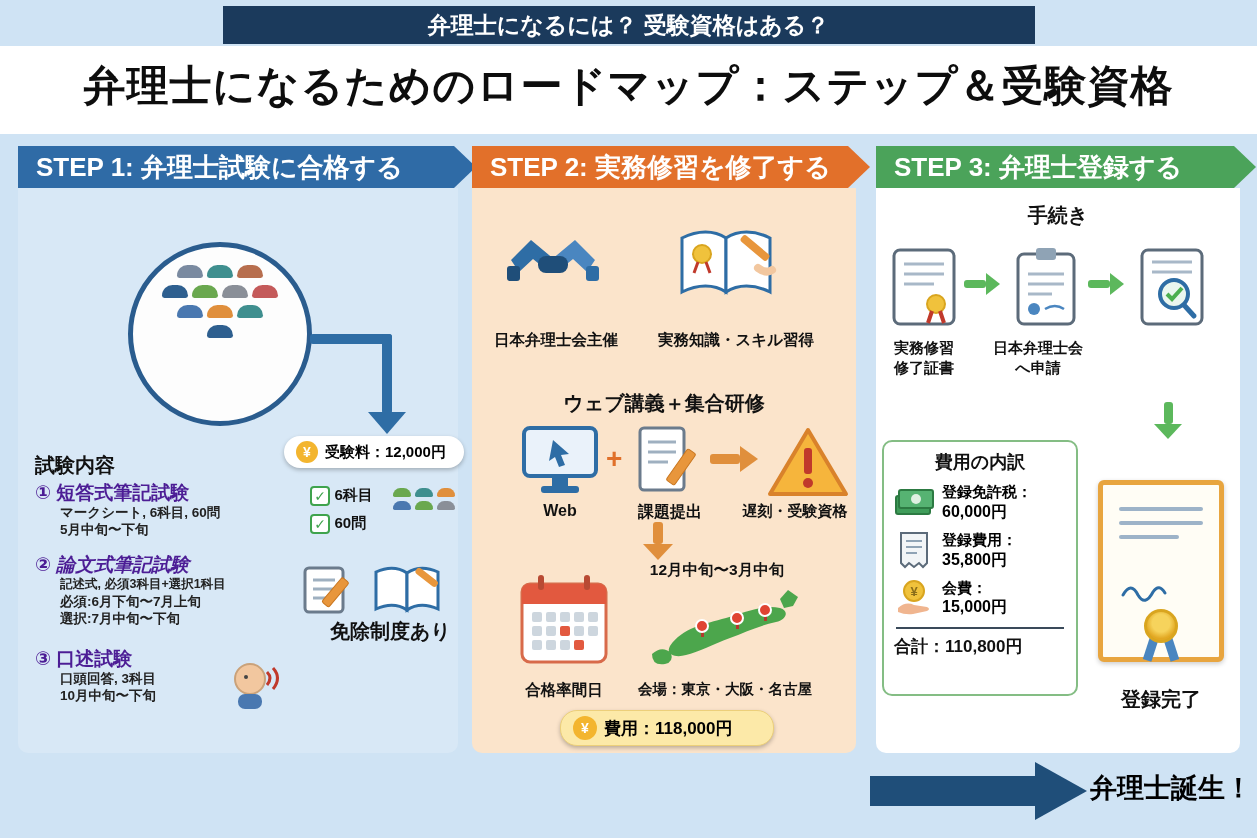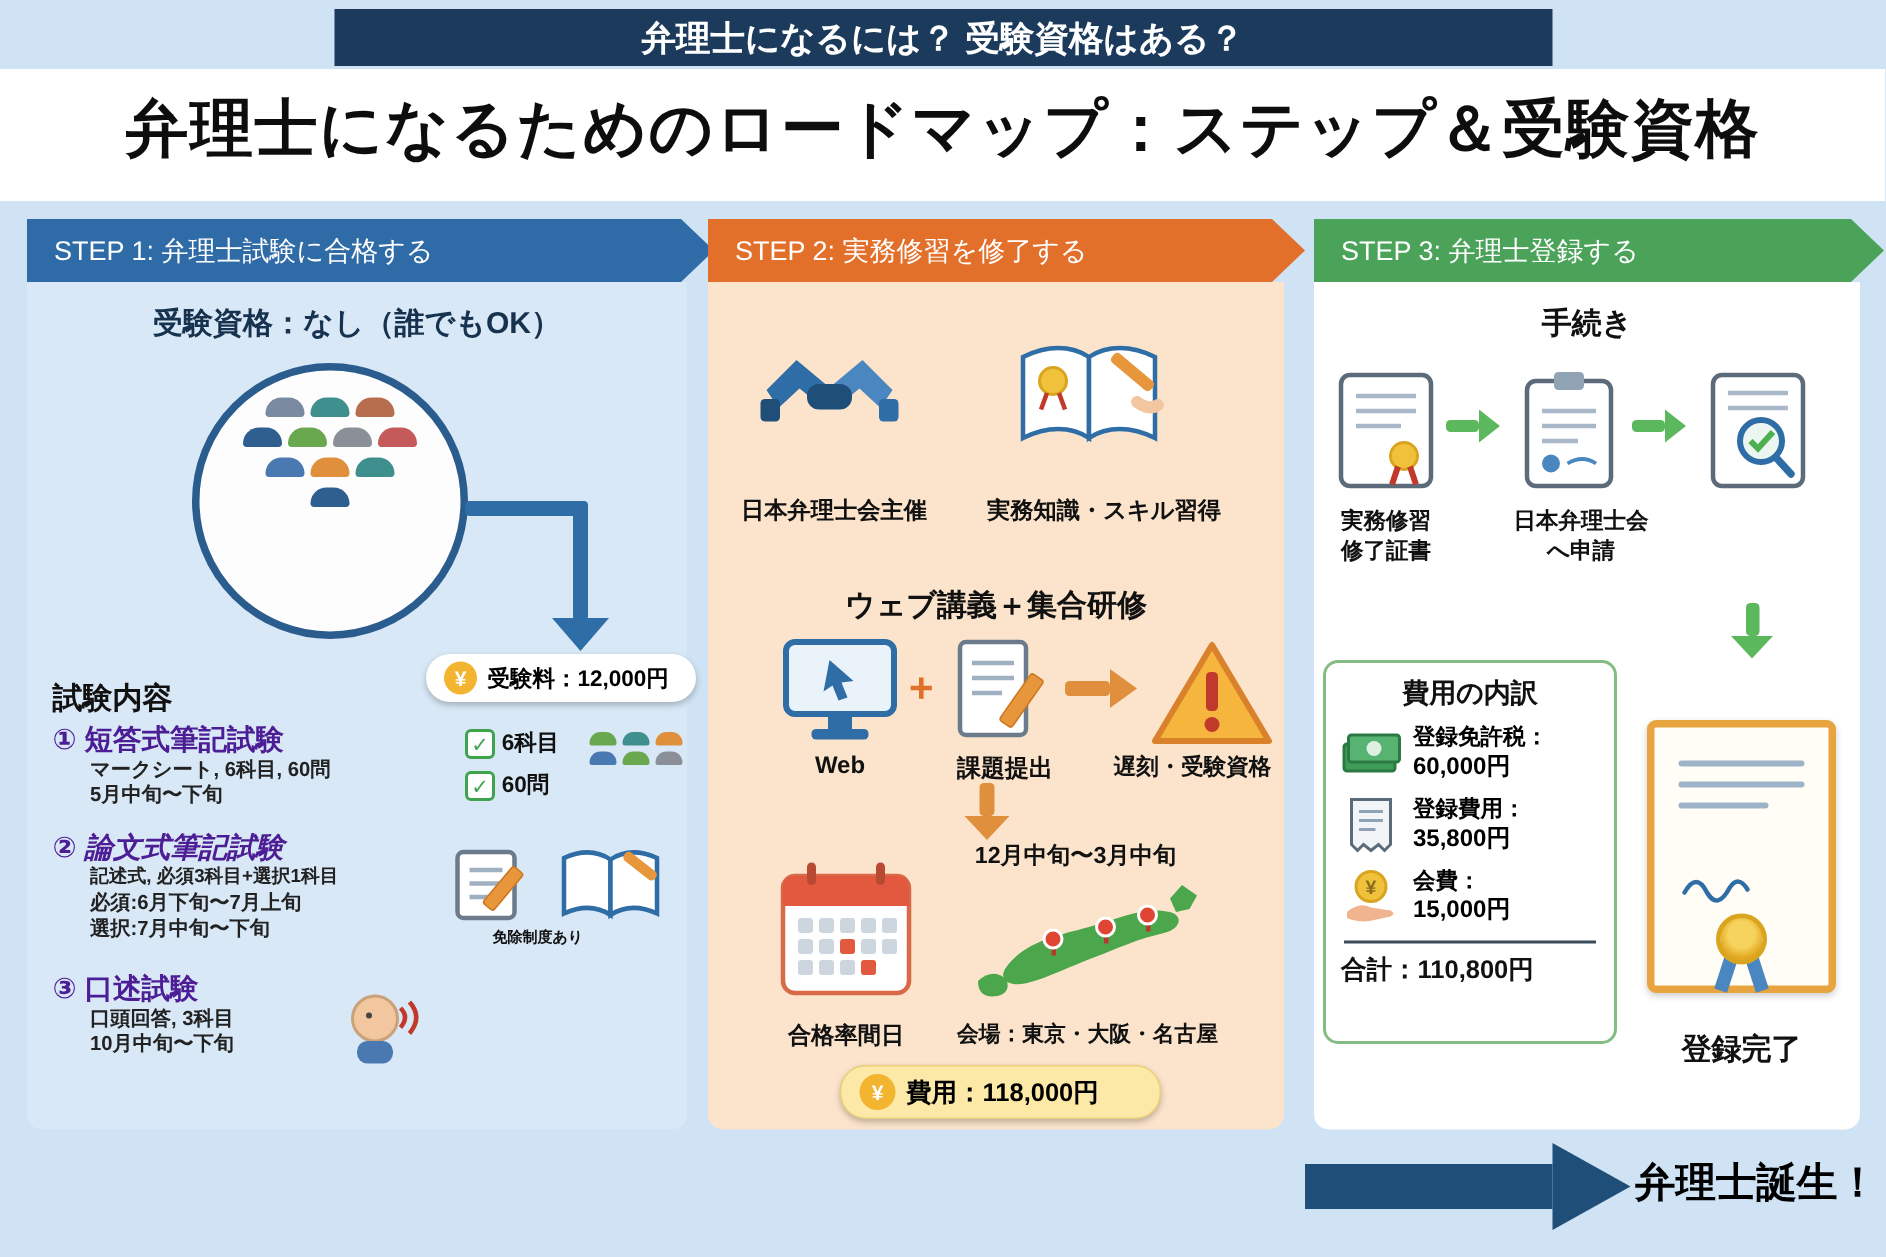--- a/index.html
+++ b/index.html
@@ -10,21 +10,21 @@
   .nowrap { white-space:nowrap; }
 
   
   .white-band { position:absolute; left:0; top:46px; width:1257px; height:88px; background:#ffffff; }
   .banner { position:absolute; top:6px; left:50%; transform:translateX(-50%); width:812px; height:38px;
             background:#1b3a5c; color:#fff; font-weight:800; font-size:23px; line-height:38px; text-align:center; }
   .main-title { position:absolute; top:58px; left:0; width:1257px; text-align:center;
                 font-size:42px; font-weight:900; color:#0d0d0d; letter-spacing:1px; }
 
   
-  .step-header { position:absolute; top:146px; height:42px; color:#fff; font-weight:400; font-size:18px;
+  .step-header { position:absolute; top:146px; height:42px; color:#fff; font-weight:700; font-size:26px;
                  line-height:42px; padding-left:18px;
                  clip-path: polygon(0 0, calc(100% - 22px) 0, 100% 50%, calc(100% - 22px) 100%, 0 100%); }
   .h1 { left:18px;  width:458px; background:#2f6ba6; }
   .h2 { left:472px; width:398px; background:#e2702a; }
   .h3 { left:876px; width:380px; background:#4ba35a; }
 
   
   .col-body { position:absolute; top:188px; height:565px; border-radius:0 0 10px 10px; }
   .b1 { left:18px;  width:440px; background:#d8e8f6; }
   .b2 { left:472px; width:384px; background:#fbe4cb; }
@@ -99,21 +99,20 @@
   <div class="white-band"></div>
   <div class="banner">弁理士になるには？ 受験資格はある？</div>
   <div class="main-title">弁理士になるためのロードマップ：ステップ＆受験資格</div>
 
   <div class="step-header h1">STEP 1: 弁理士試験に合格する</div>
   <div class="step-header h2">STEP 2: 実務修習を修了する</div>
   <div class="step-header h3">STEP 3: 弁理士登録する</div>
 
   <div class="col-body b1">
 
-    <div class="abs caption center" style="left:0;top:14px;width:440px;font-size:20px;color:#16324f;">受験資格：なし（誰でもOK）</div>
 
     <div class="people-circle">
       <div class="p-row">
         <span class="person"><span class="p-head"></span><span class="p-body" style="background:#7a8aa0;display:block;"></span></span>
         <span class="person"><span class="p-head"></span><span class="p-body" style="background:#3f8f8f;display:block;"></span></span>
         <span class="person"><span class="p-head"></span><span class="p-body" style="background:#b76e4e;display:block;"></span></span>
       </div>
       <div class="p-row">
         <span class="person"><span class="p-head"></span><span class="p-body" style="background:#2e5f8f;display:block;"></span></span>
         <span class="person"><span class="p-head"></span><span class="p-body" style="background:#6aa84f;display:block;"></span></span>
@@ -177,21 +176,21 @@
       <line x1="12" y1="20" x2="34" y2="20" stroke="#9fb0c0" stroke-width="3"></line>
       <line x1="12" y1="29" x2="34" y2="29" stroke="#9fb0c0" stroke-width="3"></line>
       <line x1="12" y1="38" x2="28" y2="38" stroke="#9fb0c0" stroke-width="3"></line>
       <rect x="30" y="16" width="9" height="32" rx="2" transform="rotate(40 34 32)" fill="#e8963c" stroke="#c9761f" stroke-width="1"></rect>
     </svg>
     <svg class="abs" style="left:352px;top:376px;" width="74" height="52" viewBox="0 0 74 52">
       <path d="M6 8 C17 3 28 3 37 9 V46 C28 40 17 40 6 45 Z" fill="#fff" stroke="#2e6da5" stroke-width="3"></path>
       <path d="M68 8 C57 3 46 3 37 9 V46 C46 40 57 40 68 45 Z" fill="#fff" stroke="#2e6da5" stroke-width="3"></path>
       <rect x="44" y="10" width="26" height="7" rx="3" transform="rotate(38 57 13)" fill="#e8963c"></rect>
     </svg>
-    <div class="abs caption center" style="left:269px;top:430px;width:143px;font-size:10px;">免除制度あり</div>
+    <div class="abs caption center" style="left:301px;top:430px;width:143px;font-size:20px;">免除制度あり</div>
 
     <div class="abs item-title" style="left:17px;top:458px;">③ 口述試験</div>
     <div class="abs sub-line" style="left:42px;top:482px;">口頭回答, 3科目</div>
     <div class="abs sub-line" style="left:42px;top:499px;">10月中旬〜下旬</div>
 
     <svg class="abs" style="left:208px;top:468px;" width="58" height="58" viewBox="0 0 58 56">
       <circle cx="24" cy="22" r="15" fill="#f2c79f" stroke="#caa27a" stroke-width="2"></circle>
       <circle cx="20" cy="20" r="2" fill="#444"></circle>
       <path d="M41 15 q6 6 0 13" stroke="#c0392b" stroke-width="3" fill="none"></path>
       <path d="M47 11 q9 10 0 21" stroke="#c0392b" stroke-width="3" fill="none"></path>
@@ -340,21 +339,21 @@
       <line x1="14" y1="26" x2="54" y2="26" stroke="#a8b8c8" stroke-width="3"></line>
       <circle cx="36" cy="48" r="14" fill="#eaf6ef" stroke="#2e6da5" stroke-width="4"></circle>
       <path d="M29 48 l5 5 l10 -11" stroke="#4caf50" stroke-width="4" fill="none"></path>
       <line x1="46" y1="59" x2="56" y2="70" stroke="#2e6da5" stroke-width="5" stroke-linecap="round"></line>
     </svg>
 
     <div class="abs caption center" style="left:0;top:150px;width:96px;font-size:15px;line-height:1.3;">
       <div>実務修習</div>
       <div>修了証書</div>
     </div>
-    <div class="abs caption center" style="left:126px;top:150px;width:104px;font-size:15px;line-height:1.3;">
+    <div class="abs caption center" style="left:110px;top:150px;width:104px;font-size:15px;line-height:1.3;">
       <div>日本弁理士会</div>
       <div>へ申請</div>
     </div>
 
     <div class="g-bar" style="left:288px;top:214px;width:9px;height:22px;"></div>
     <div class="tri-down-green" style="left:278px;top:236px;"></div>
 
     <div class="cost-box">
       <div class="caption center" style="font-size:18px;">費用の内訳</div>
 

